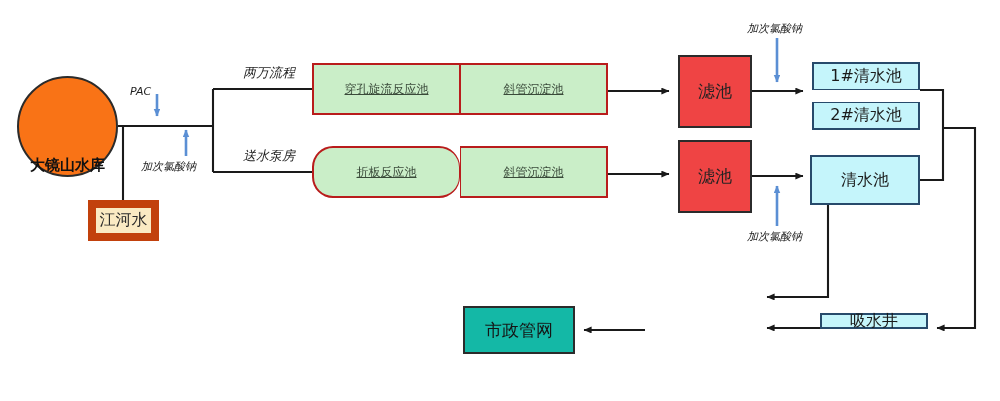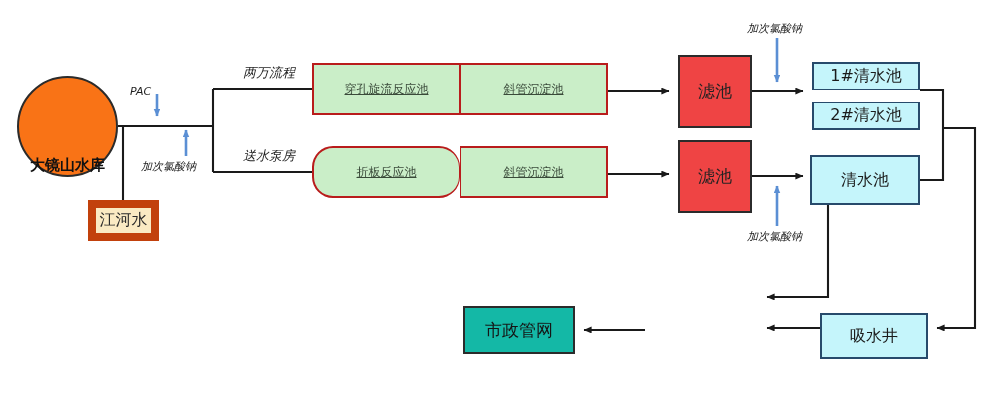--- a/index.html
+++ b/index.html
@@ -84,21 +84,21 @@
   
   .tank {
     background: #c5f5fb;
     border: 2px solid #274a6b;
     font-size: 16px;
     color: #1b1b1b;
   }
   .tank-1 { left: 812px; top: 62px;  width: 108px; height: 28px; border-bottom-width: 1px; }
   .tank-2 { left: 812px; top: 102px;  width: 108px; height: 28px; border-top-width: 1px; }
   .tank-3 { left: 810px; top: 155px; width: 110px; height: 50px; font-family: Liberation Serif, serif; }
-  .well   { left: 820px; top: 313px; width: 108px; height: 46px; align-items: center; }
+  .well   { left: 820px; top: 313px; width: 108px; height: 16px; align-items: center; }
   
   .cyanbox {
     background: #14b8a6;
     border: 2px solid #2b2b2b;
     font-size: 17px;
     color: #151515;
   }
   .pumphouse { left: 645px; top: 272px; width: 113px; height: 110px; }
   .grid      { left: 463px; top: 306px; width: 112px; height: 48px; }
   

